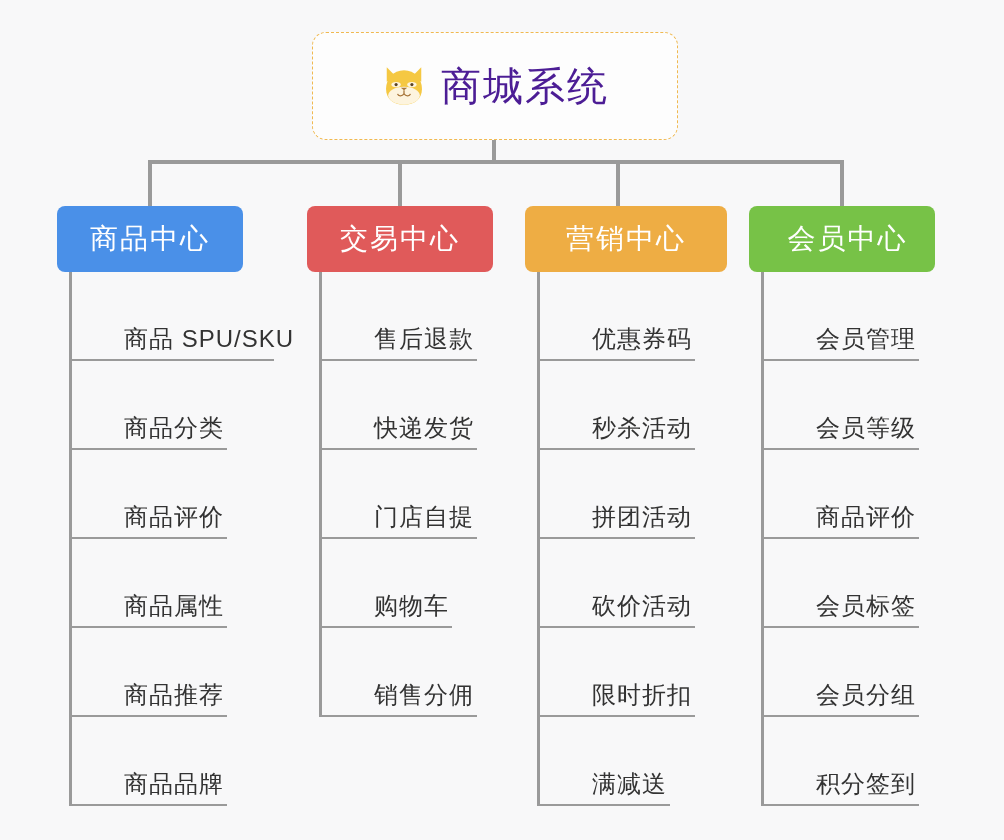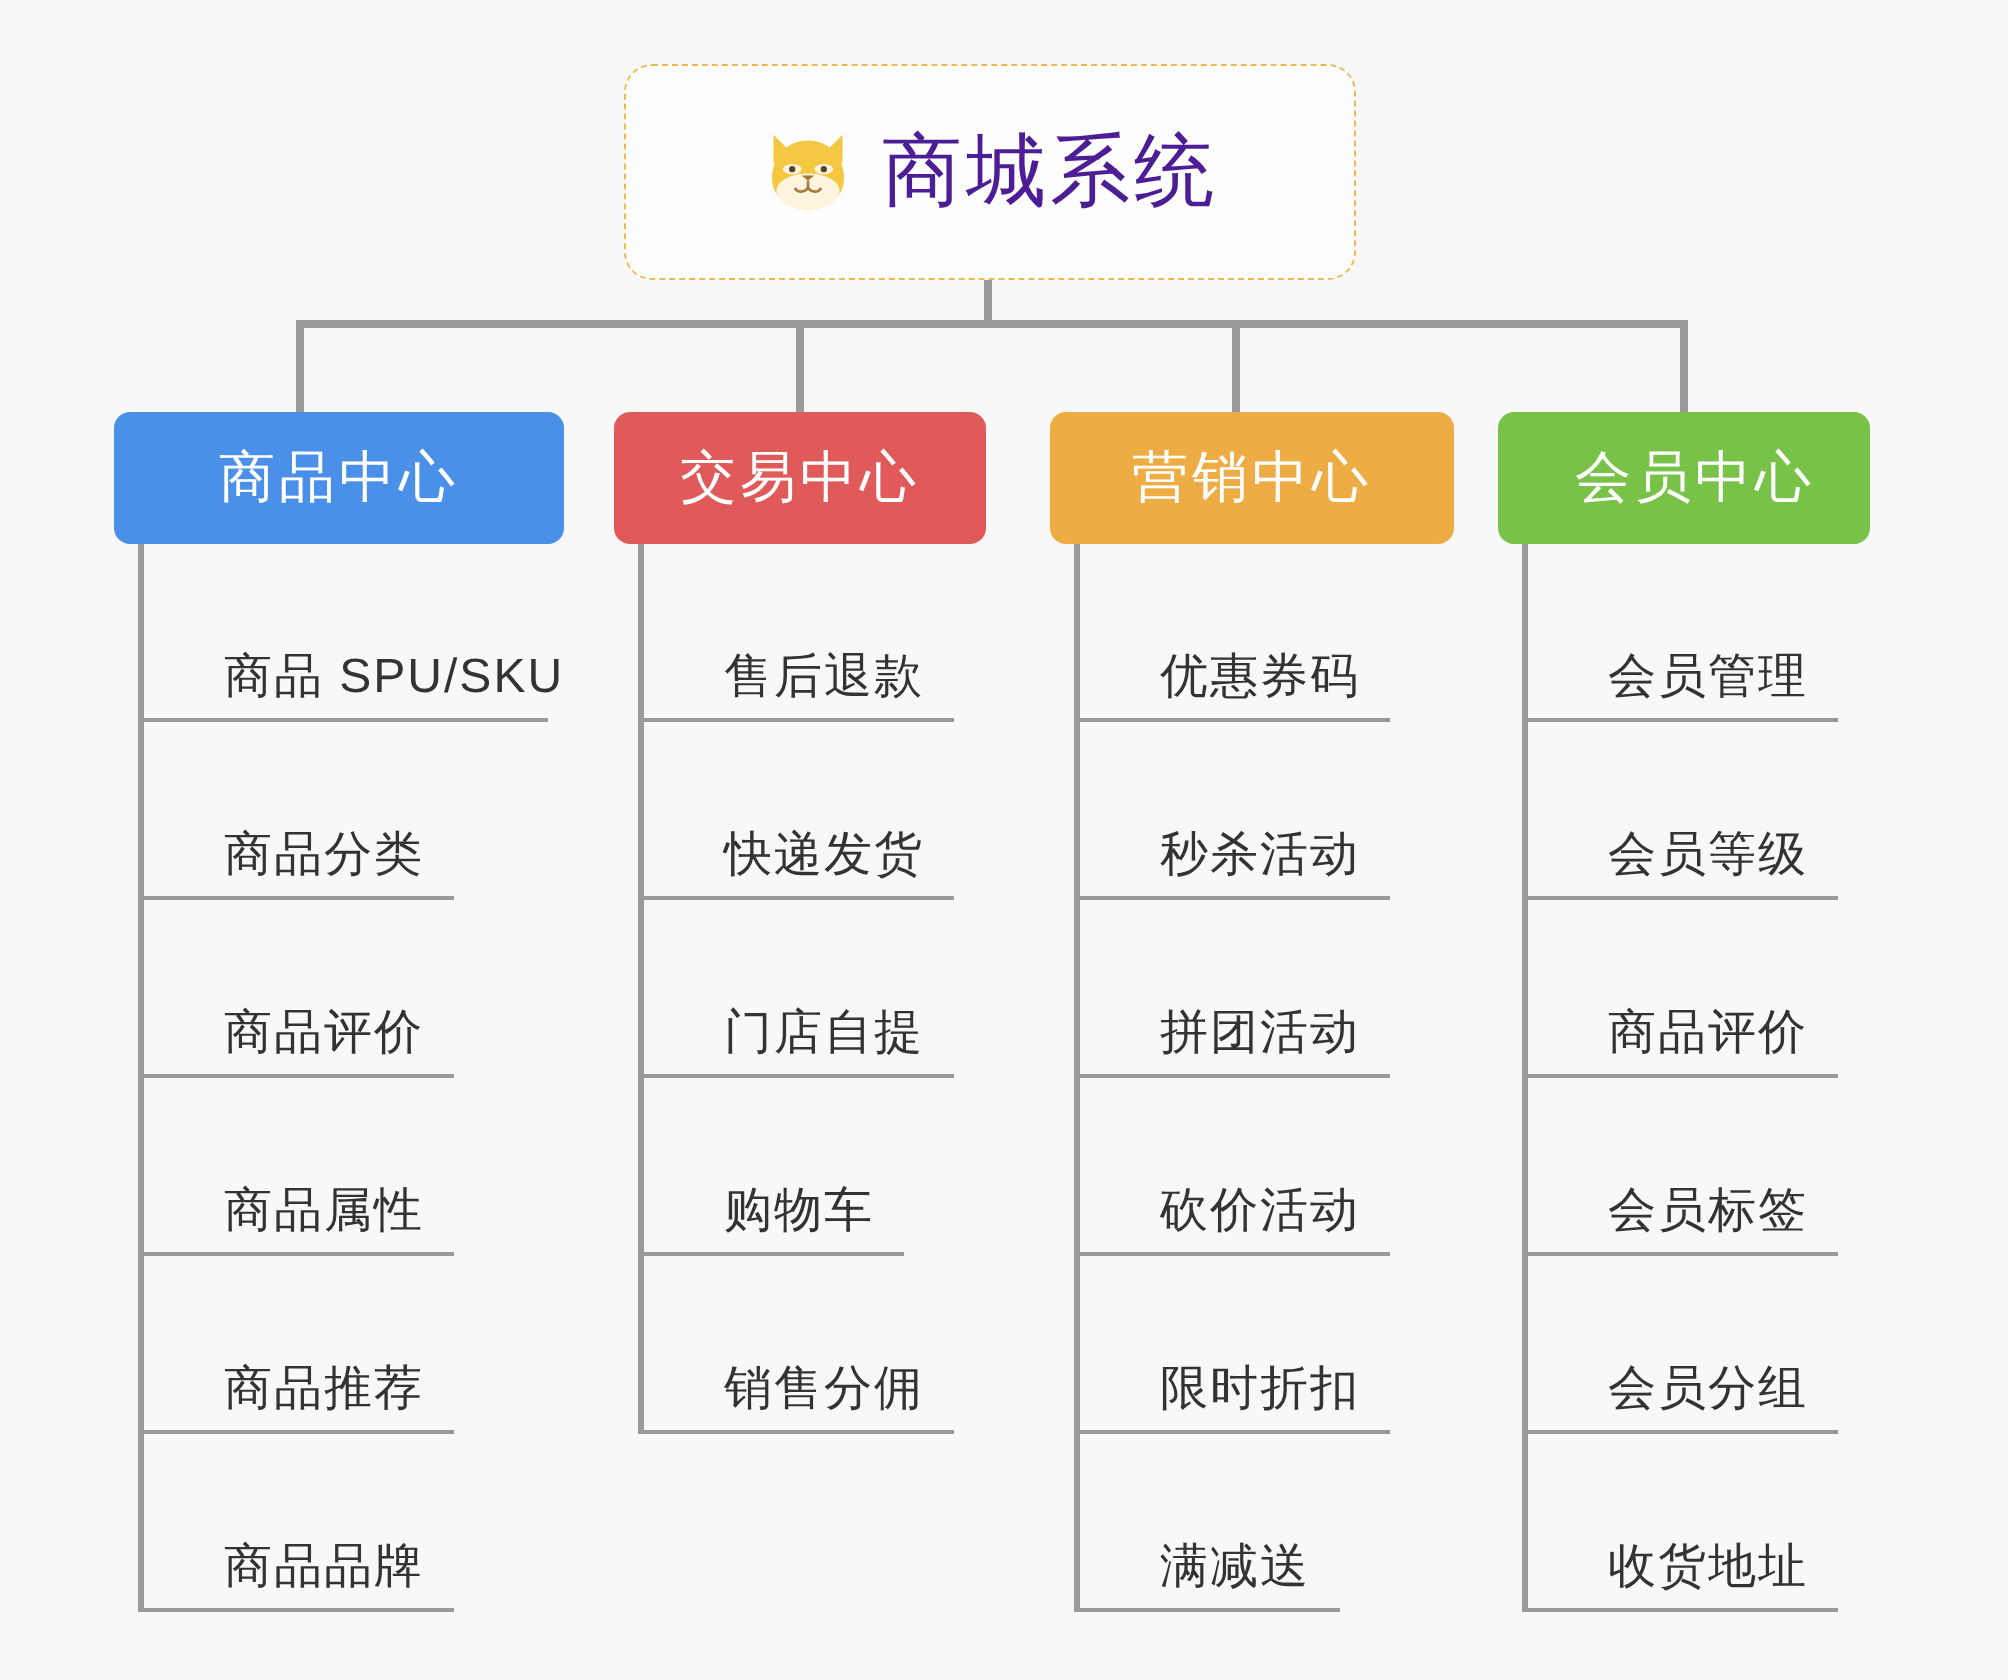--- a/index.html
+++ b/index.html
@@ -92,21 +92,21 @@
   .column.c4 { left: 749px; width: 250px; }
 
   .cat-box {
     height: 66px;
     border-radius: 8px;
     display: flex;
     align-items: center;
     justify-content: center;
     box-sizing: border-box;
   }
-  .column.c1 .cat-box { width: 225px; }
+  .column.c1 .cat-box { width: 186px; }
   .column.c2 .cat-box { width: 186px; }
   .column.c3 .cat-box { width: 202px; }
   .column.c4 .cat-box { width: 186px; }
 
   .cat-label {
     font-size: 28px;
     color: #ffffff;
     letter-spacing: 2px;
     line-height: 1;
     white-space: nowrap;
@@ -130,21 +130,21 @@
   }
   .leaf-underline {
     position: absolute;
     left: 0;
     bottom: 0;
     height: 2px;
     background: #9a9a9a;
   }
   .leaf-text {
     position: relative;
-    padding-left: 40px;
+    padding-left: 52px;
     padding-bottom: 10px;
     font-size: 24px;
     color: #333333;
     line-height: 1;
     white-space: nowrap;
     letter-spacing: 1px;
   }
 </style>
 </head>
 <body style="background: rgb(248, 248, 249);">
@@ -288,18 +288,18 @@
         <div class="leaf-item">
           <div class="leaf-underline" style="width: 155px; background: rgb(154, 154, 154);"></div>
           <div class="leaf-text">会员标签</div>
         </div>
         <div class="leaf-item">
           <div class="leaf-underline" style="width: 155px; background: rgb(154, 154, 154);"></div>
           <div class="leaf-text">会员分组</div>
         </div>
         <div class="leaf-item">
           <div class="leaf-underline" style="width: 155px; background: rgb(154, 154, 154);"></div>
-          <div class="leaf-text">收货地址</div>
+          <div class="leaf-text">积分签到</div>
         </div>
       </div>
   </div>
 
 </div>
 
 </body></html>

